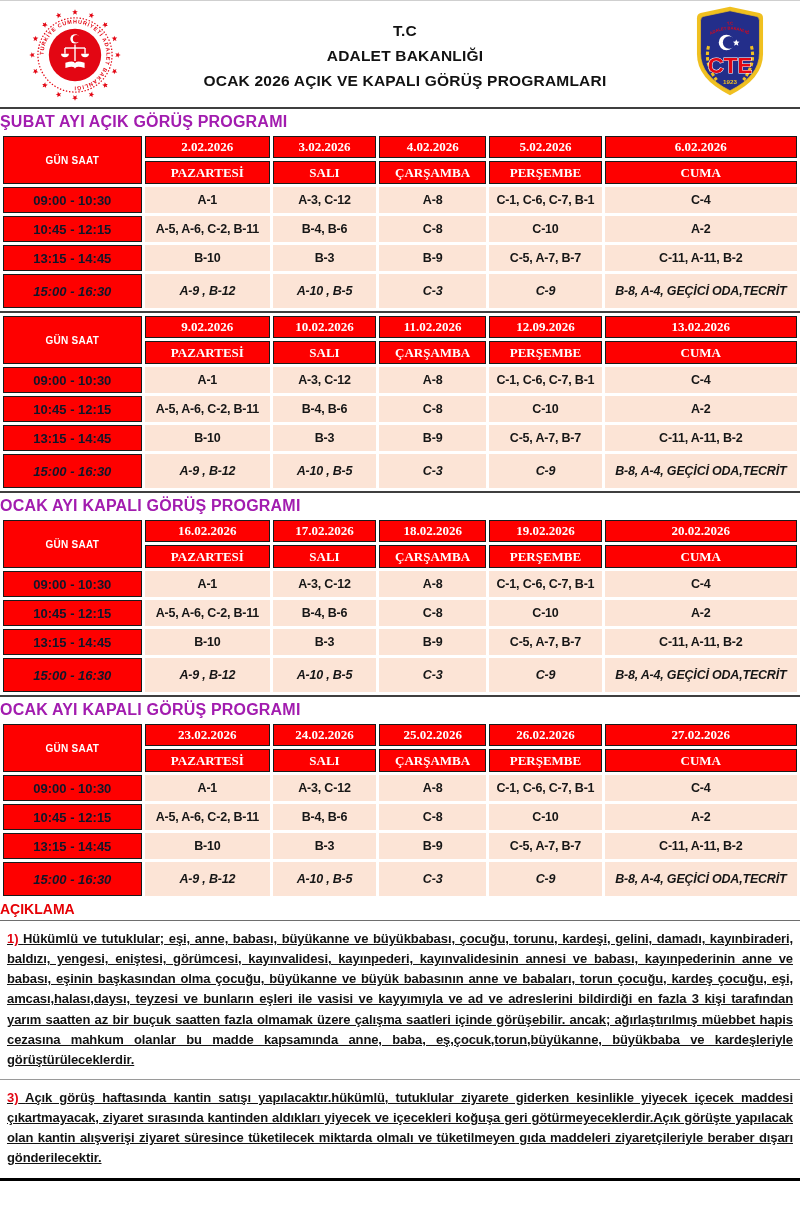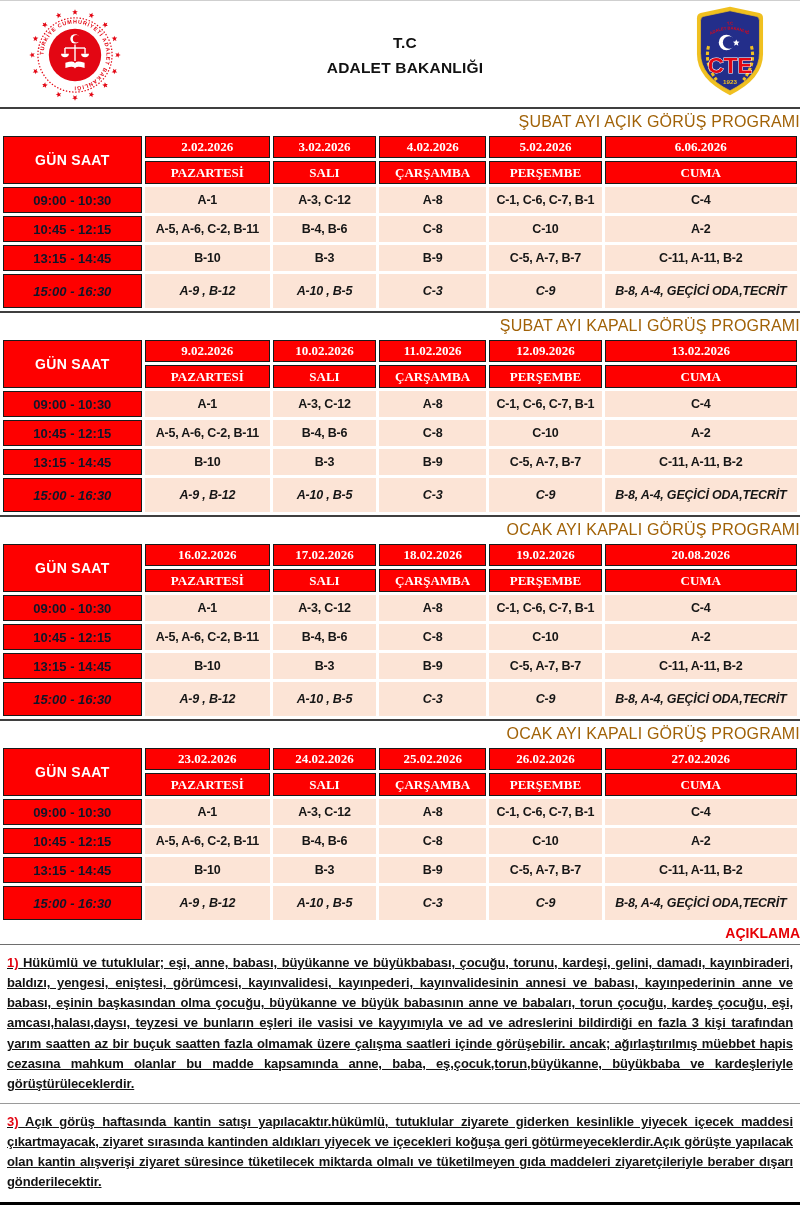--- a/index.html
+++ b/index.html
@@ -10,41 +10,41 @@
   }
   
   .hdr{display:flex; align-items:center; height:106px; box-sizing:border-box; padding:4px 16px 2px;}
   .hdr-logo{flex:0 0 118px; display:flex; justify-content:center; align-items:center;}
   .hdr-logo.right{flex:0 0 108px;}
   .hdr-center{flex:1; text-align:center; color:#121212;}
   .hdr-center div{font-weight:bold; font-size:15.5px; line-height:25px; letter-spacing:.2px;}
   
   .section{border-top:2px solid #3f3f3f;}
   .section-title{
-    text-align:right; color:#a16207; font-weight:normal;
+    text-align:left; color:#a21caf; font-weight:bold;
     font-size:16px; letter-spacing:.2px; padding:3px 0 1px; line-height:20px;
   }
   table.sched{width:100%; border-collapse:separate; border-spacing:3px; table-layout:fixed;}
   col.c0{width:17.8%} col.c1{width:16.1%} col.c2{width:13.2%} col.c3{width:13.8%} col.c4{width:14.4%} col.c5{width:24.7%}
   table.sched td{
     text-align:center; vertical-align:middle; font-weight:bold;
     overflow:hidden; white-space:nowrap; padding:0 1px;
   }
-  td.corner{background:#fe0000; color:#fff; border:1px solid #1a1a1a; font-size:14px; letter-spacing:.3px;}
+  td.corner{background:#fe0000; color:#fff; border:1px solid #1a1a1a; font-size:10px; letter-spacing:.3px;}
   td.hd{background:#fe0000; color:#fff; border:1px solid #1a1a1a; font-size:13px;font-family:Liberation Serif, serif;}
   tr.date-row td.hd{height:20px;}
   tr.day-row  td.hd{height:21px;}
   td.time{background:#fe0000; color:#0f172a; border:1px solid #1a1a1a; font-size:13px;}
   td.val{background:#fce4d6; color:#161616; font-size:12.5px; letter-spacing:-.2px;}
   tr.data-row td{height:24px;}
   tr.data-row.r3 td{height:32px;font-style:italic;}
   
   .notes{border-bottom:3px solid #000;}
   .notes-title{
-    text-align:right; color:#e60005; font-weight:bold; font-size:14px;
+    text-align:left; color:#e60005; font-weight:bold; font-size:14px;
     padding:2px 0 3px; border-bottom:1px solid #6e6e6e;
   }
   .note{
     padding:8px 7px 9px; font-size:13px; font-weight:bold; color:#131313;
     text-align:justify; line-height:1.55; letter-spacing:-.1px;
     border-bottom:1px solid #9a9a9a;
     text-decoration:underline;
   }
   .note:last-child{border-bottom:none;}
   .note .num{color:#e30613;}
@@ -94,20 +94,21 @@
         </g>
         <path d="M39,53.5 a4.5,4 0 0 0 9,0 Z" fill="#fff"></path>
         <path d="M62,53.5 a4.5,4 0 0 0 9,0 Z" fill="#fff"></path>
         <path d="M44,64 Q54,60.5 55,64.5 Q56,60.5 66,64 L66,70 Q56,66.5 55,70.5 Q54,66.5 44,70 Z" fill="#fff"></path>
       </svg>
     </div>
 
     <div class="hdr-center">
       <div>T.C</div>
       <div>ADALET BAKANLIĞI</div>
+      <div>OCAK 2026 AÇIK VE KAPALI GÖRÜŞ PROGRAMLARI</div>
     </div>
 
     <div class="hdr-logo right">
       <svg width="94" height="100" viewBox="0 0 100 112">
         <defs>
           <path id="arc1" d="M32,27 Q50,17 68,27"></path>
           <path id="arc2" d="M29,33 Q50,22 71,33"></path>
         </defs>
         <path d="M50,2 L83,9 Q87,10 87,15 L87,55 Q87,83 50,101 Q13,83 13,55 L13,15 Q13,10 17,9 Z" fill="#f0c020"></path>
         <path d="M50,6.5 L80,12.8 Q83,13.6 83,17.6 L83,54 Q83,79.5 50,96 Q17,79.5 17,54 L17,17.6 Q17,13.6 20,12.8 Z" fill="#232e8a" stroke="#f0c020" stroke-width="0.8"></path>
@@ -139,21 +140,21 @@
           <col class="c4">
           <col class="c5">
         </colgroup>
       <tbody>
           <tr class="date-row">
             <td class="corner" rowspan="2">GÜN SAAT</td>
             <td class="hd">2.02.2026</td>
             <td class="hd">3.02.2026</td>
             <td class="hd">4.02.2026</td>
             <td class="hd">5.02.2026</td>
-            <td class="hd">6.06.2026</td>
+            <td class="hd">6.02.2026</td>
           </tr>
           <tr class="day-row">
             <td class="hd">PAZARTESİ</td>
             <td class="hd">SALI</td>
             <td class="hd">ÇARŞAMBA</td>
             <td class="hd">PERŞEMBE</td>
             <td class="hd">CUMA</td>
           </tr>
           <tr class="data-row r0">
             <td class="time">09:00 - 10:30</td>
@@ -185,21 +186,20 @@
             <td class="val">A-10 , B-5</td>
             <td class="val">C-3</td>
             <td class="val">C-9</td>
             <td class="val">B-8, A-4, GEÇİCİ ODA,TECRİT</td>
           </tr>
         </tbody>
     </table>
   </div>
 
   <div class="section">
-    <div class="section-title">ŞUBAT AYI KAPALI GÖRÜŞ PROGRAMI</div>
     <table class="sched">
       <colgroup>
           <col class="c0">
           <col class="c1">
           <col class="c2">
           <col class="c3">
           <col class="c4">
           <col class="c5">
         </colgroup>
       <tbody>
@@ -265,21 +265,21 @@
           <col class="c4">
           <col class="c5">
         </colgroup>
       <tbody>
           <tr class="date-row">
             <td class="corner" rowspan="2">GÜN SAAT</td>
             <td class="hd">16.02.2026</td>
             <td class="hd">17.02.2026</td>
             <td class="hd">18.02.2026</td>
             <td class="hd">19.02.2026</td>
-            <td class="hd">20.08.2026</td>
+            <td class="hd">20.02.2026</td>
           </tr>
           <tr class="day-row">
             <td class="hd">PAZARTESİ</td>
             <td class="hd">SALI</td>
             <td class="hd">ÇARŞAMBA</td>
             <td class="hd">PERŞEMBE</td>
             <td class="hd">CUMA</td>
           </tr>
           <tr class="data-row r0">
             <td class="time">09:00 - 10:30</td>

